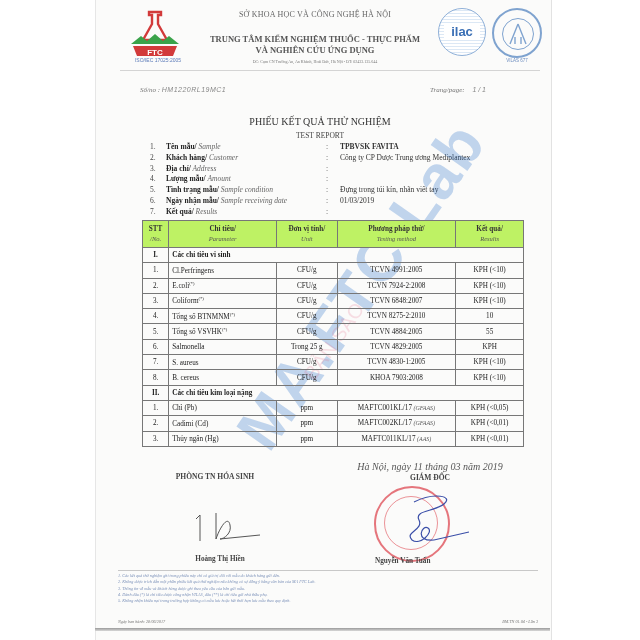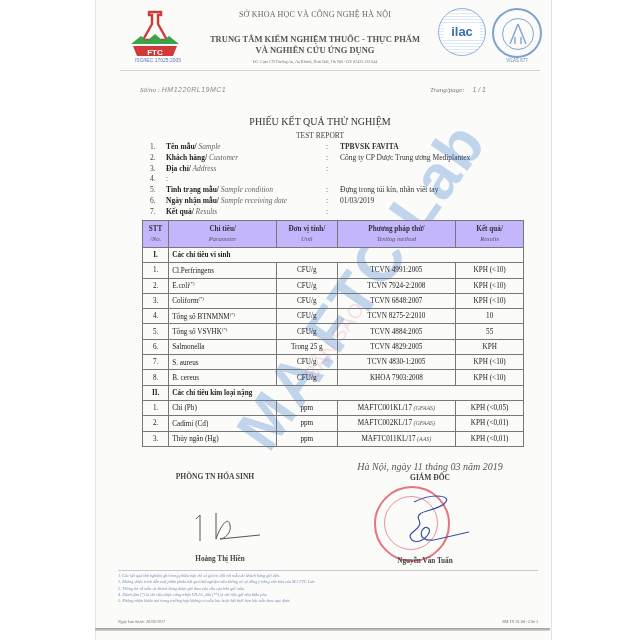--- a/index.html
+++ b/index.html
@@ -34,39 +34,39 @@
   .info-row .num { width: 16px; color: #444; }
   .info-row .lbl { width: 160px; }
   .info-row .lbl b { color: #222; }
   .info-row .lbl i { color: #666; }
   .info-row .colon { width: 14px; color: #444; }
   .info-row .val { flex: 1; color: #333; }
   .info-row .val.bold { font-weight: bold; }
   
   table.res { position: absolute; left: 142px; top: 220px; width: 382px; border-collapse: collapse; font-size: 7.2px; }
   table.res th, table.res td { border: 1px solid #777; padding: 0 3px; height: 14.3px; }
-  table.res th { background: #c4b5fd; font-weight: bold; text-align: center; line-height: 9px; height: 26px; color: #333; }
+  table.res th { background: #bef264; font-weight: bold; text-align: center; line-height: 9px; height: 26px; color: #333; }
   table.res th i { font-weight: normal; color: #555; font-size: 6.5px; }
   table.res td.c { text-align: center; }
   table.res td.sec { font-weight: bold; }
   table.res td.stt { text-align: center; width: 18px; }
   sup { font-size: 4.5px; }
   
   .wm { position: absolute; left: 170px; top: 250px; font-family: "Liberation Sans", sans-serif; font-size: 62px; font-weight: bold; color: rgba(40, 110, 200, 0.28); transform: rotate(-55deg); transform-origin: center; white-space: nowrap; pointer-events: none; letter-spacing: 2px; }
   .wm2 { position: absolute; left: 290px; top: 330px; font-family: "Liberation Sans", sans-serif; font-size: 20px; color: rgba(230, 90, 120, 0.18); transform: rotate(-55deg); white-space: nowrap; pointer-events: none; }
   
   .date { position: absolute; left: 350px; top: 461px; width: 160px; text-align: center; font-size: 10px; font-style: italic; color: #555; }
   .dept { position: absolute; left: 150px; top: 472px; width: 130px; text-align: center; font-size: 7.5px; font-weight: bold; color: #444; }
   .director { position: absolute; left: 370px; top: 473px; width: 120px; text-align: center; font-size: 7.5px; font-weight: bold; color: #444; }
   .sig1 { position: absolute; left: 190px; top: 505px; width: 90px; height: 40px; }
   .stamp { position: absolute; left: 374px; top: 486px; width: 72px; height: 72px; border-radius: 50%; border: 2px solid rgba(220, 60, 70, 0.7); }
   .stamp-inner { position: absolute; left: 8px; top: 8px; width: 52px; height: 52px; border-radius: 50%; border: 1px solid rgba(220, 60, 70, 0.55); }
   .sig2 { position: absolute; left: 384px; top: 492px; width: 90px; height: 60px; }
   .name1 { position: absolute; left: 160px; top: 555px; width: 120px; text-align: center; font-size: 7.2px; font-weight: bold; color: #444; }
-  .name2 { position: absolute; left: 375px; top: 557px; width: 100px; text-align: center; font-size: 7.2px; font-weight: bold; color: #444; }
+  .name2 { position: absolute; left: 375px; top: 557px; width: 100px; text-align: left; font-size: 7.2px; font-weight: bold; color: #444; }
   .hr-bottom { position: absolute; left: 118px; top: 570px; width: 420px; height: 1px; background: #c8c8c8; }
   
   .notes { position: absolute; left: 118px; top: 573px; width: 420px; font-size: 4.2px; font-style: italic; color: #7a90b8; line-height: 6.3px; }
   .issued { position: absolute; left: 118px; top: 619px; font-size: 4.2px; font-style: italic; color: #777; }
   .formcode { position: absolute; left: 470px; top: 619px; width: 68px; text-align: right; font-size: 4.2px; font-style: italic; color: #777; }
 </style>
 </head>
 <body>
 
 <div class="page"></div>
@@ -126,20 +126,21 @@
       <span class="val">Công ty CP Dược Trung ương Mediplantex</span>
     </div>
     <div class="info-row">
       <span class="num">3.</span>
       <span class="lbl"><b>Địa chỉ/</b><i> Address</i></span>
       <span class="colon">:</span>
       <span class="val"></span>
     </div>
     <div class="info-row">
       <span class="num">4.</span>
+      <span class="lbl"><b>Lượng mẫu/</b><i> Amount</i></span>
       <span class="colon">:</span>
     </div>
     <div class="info-row">
       <span class="num">5.</span>
       <span class="lbl"><b>Tình trạng mẫu/</b><i> Sample condition</i></span>
       <span class="colon">:</span>
       <span class="val">Đựng trong túi kín, nhãn viết tay</span>
     </div>
     <div class="info-row">
       <span class="num">6.</span>

